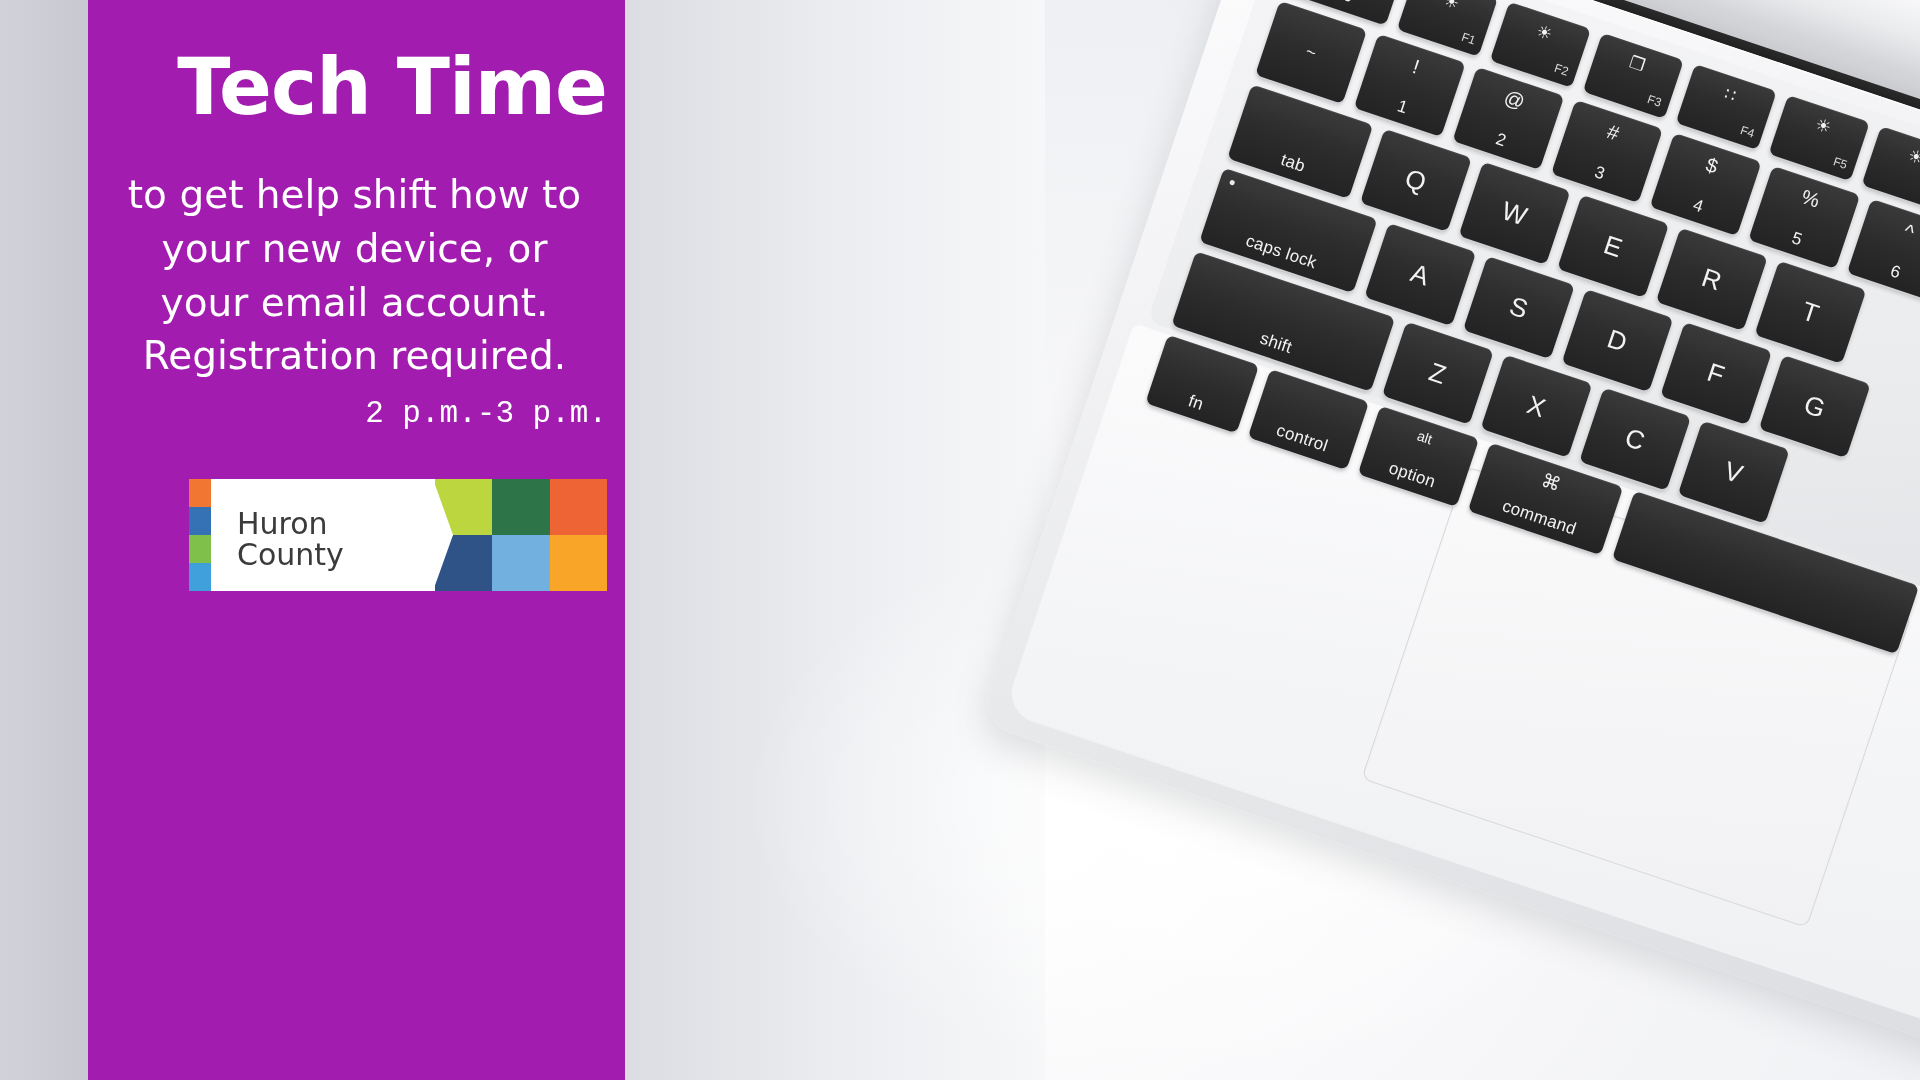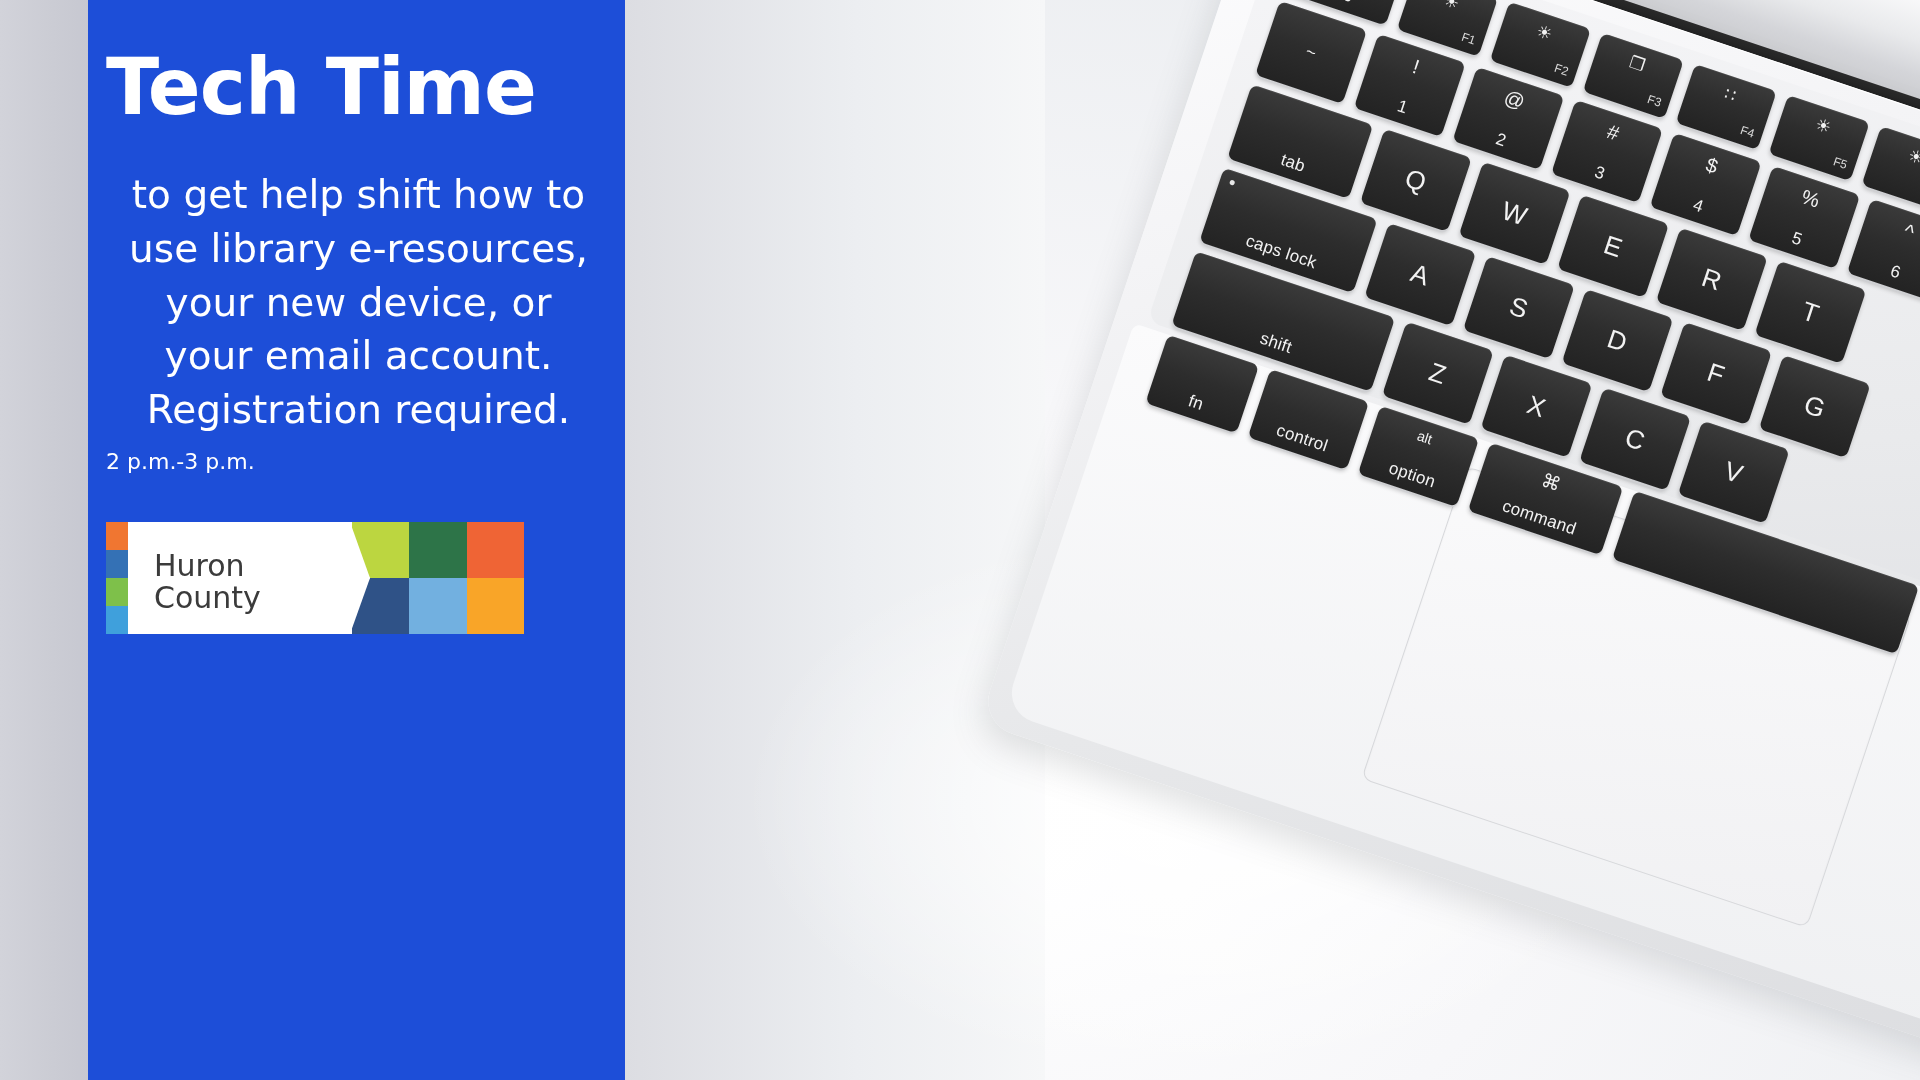--- a/index.html
+++ b/index.html
@@ -111,23 +111,23 @@
     position:absolute; left:0; right:0; top:8px; text-align:center; font-size:17px;
   }
   .key .dot {
     position:absolute; left:10px; top:9px; width:5px; height:5px;
     background:#e8e8e8; border-radius:50%;
   }
 
   
   .panel {
     position:absolute; left:88px; top:0; width:537px; height:1080px;
-    background:#1d4ed8;
+    background:#a21caf;
     padding:0 18px;
-    display:flex; flex-direction:column; align-items:flex-start;
+    display:flex; flex-direction:column; align-items:flex-end;
   }
   .title {
     color:#ffffff;
     font-family:"DejaVu Sans", sans-serif;
     font-weight:bold;
     font-size:78px;
     line-height:1;
     letter-spacing:-1px;
     margin-top:48px;
     text-align:center;
@@ -147,23 +147,24 @@
     color:#ffffff;
     font-weight:bold;
     font-size:48px;
     line-height:1.1;
     margin-top:46px;
     text-align:center;
     letter-spacing:-.5px;
   }
   .time, .place {
     color:#ffffff;
-    font-size:22px;
+    font-size:31px;
     line-height:1.22;
     text-align:center;
+    font-family:Liberation Mono, monospace;
   }
   .time { margin-top:12px; }
 
   
   .logo {
     margin-top:46px;
     width:418px; height:112px;
     display:flex;
     position:relative;
   }
@@ -350,21 +351,20 @@
       <div class="key" style="left:688px;top:690px;width:300px;height:72px;"></div>
     </div>
   </div>
 
   <div class="panel">
 
     <div class="title">Tech Time</div>
 
     <div class="body-copy">
       <span class="ln">to get help shift how to</span>
-      <span class="ln">use library e-resources,</span>
       <span class="ln">your new device, or</span>
       <span class="ln">your email account.</span>
       <span class="ln">Registration required.</span>
     </div>
 
     <div class="time">2 p.m.-3 p.m.</div>
 
     <div class="logo">
 
       <div class="logo-left">

